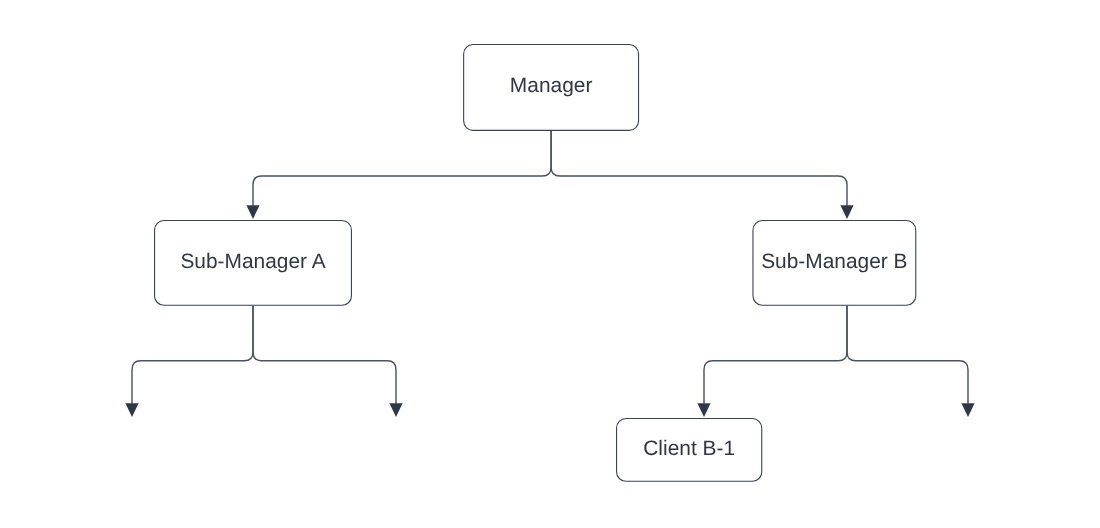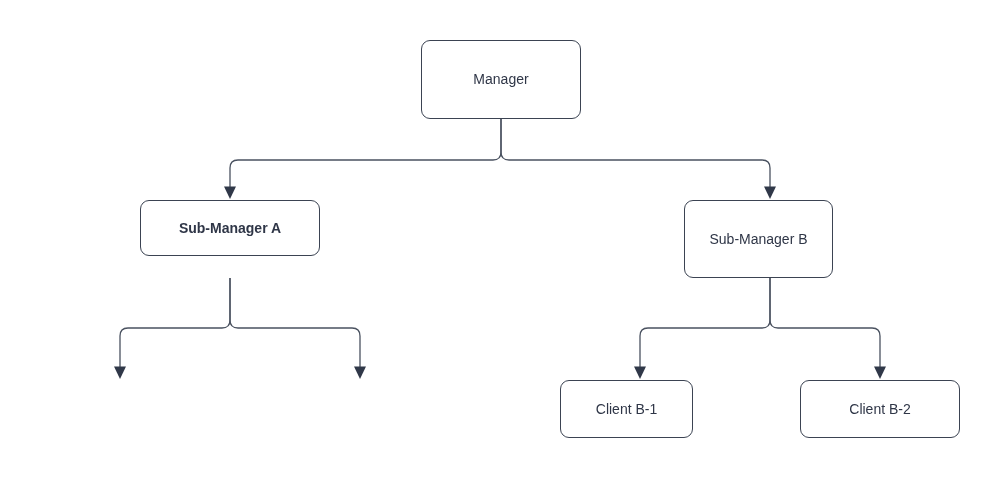--- a/index.html
+++ b/index.html
@@ -26,26 +26,26 @@
     position: absolute;
     box-sizing: border-box;
     background: #ffffff;
     border: 1px solid #3b4352;
     border-radius: 9px;
     display: flex;
     align-items: center;
     justify-content: center;
     text-align: center;
     color: #2f3647;
-    font-size: 14px;
+    font-size: 19px;
     line-height: 1.2;
     cursor: default;
   }
   .node--manager   { left: 421px; top:  40px; width: 160px; height: 79px; }
-  .node--sub-a     { left: 140px; top: 200px; width: 180px; height: 56px; font-weight: bold; }
+  .node--sub-a     { left: 140px; top: 200px; width: 180px; height: 78px; }
   .node--sub-b     { left: 684px; top: 200px; width: 149px; height: 78px; }
   .node--client-a1 { left:  40px; top: 380px; width: 160px; height: 58px; }
   .node--client-a2 { left: 280px; top: 380px; width: 160px; height: 58px; }
   .node--client-b1 { left: 560px; top: 380px; width: 133px; height: 58px; }
   .node--client-b2 { left: 800px; top: 380px; width: 160px; height: 58px; }
   .edge {
     fill: none;
     stroke: #4a5260;
     stroke-width: 1.3;
   }
@@ -91,17 +91,14 @@
   <div class="node node--sub-b">
     <span>Sub-Manager B</span>
   </div>
 
 
 
   <div class="node node--client-b1">
     <span>Client B-1</span>
   </div>
 
-  <div class="node node--client-b2">
-    <span>Client B-2</span>
-  </div>
 
 </div>
 
 </body></html>

